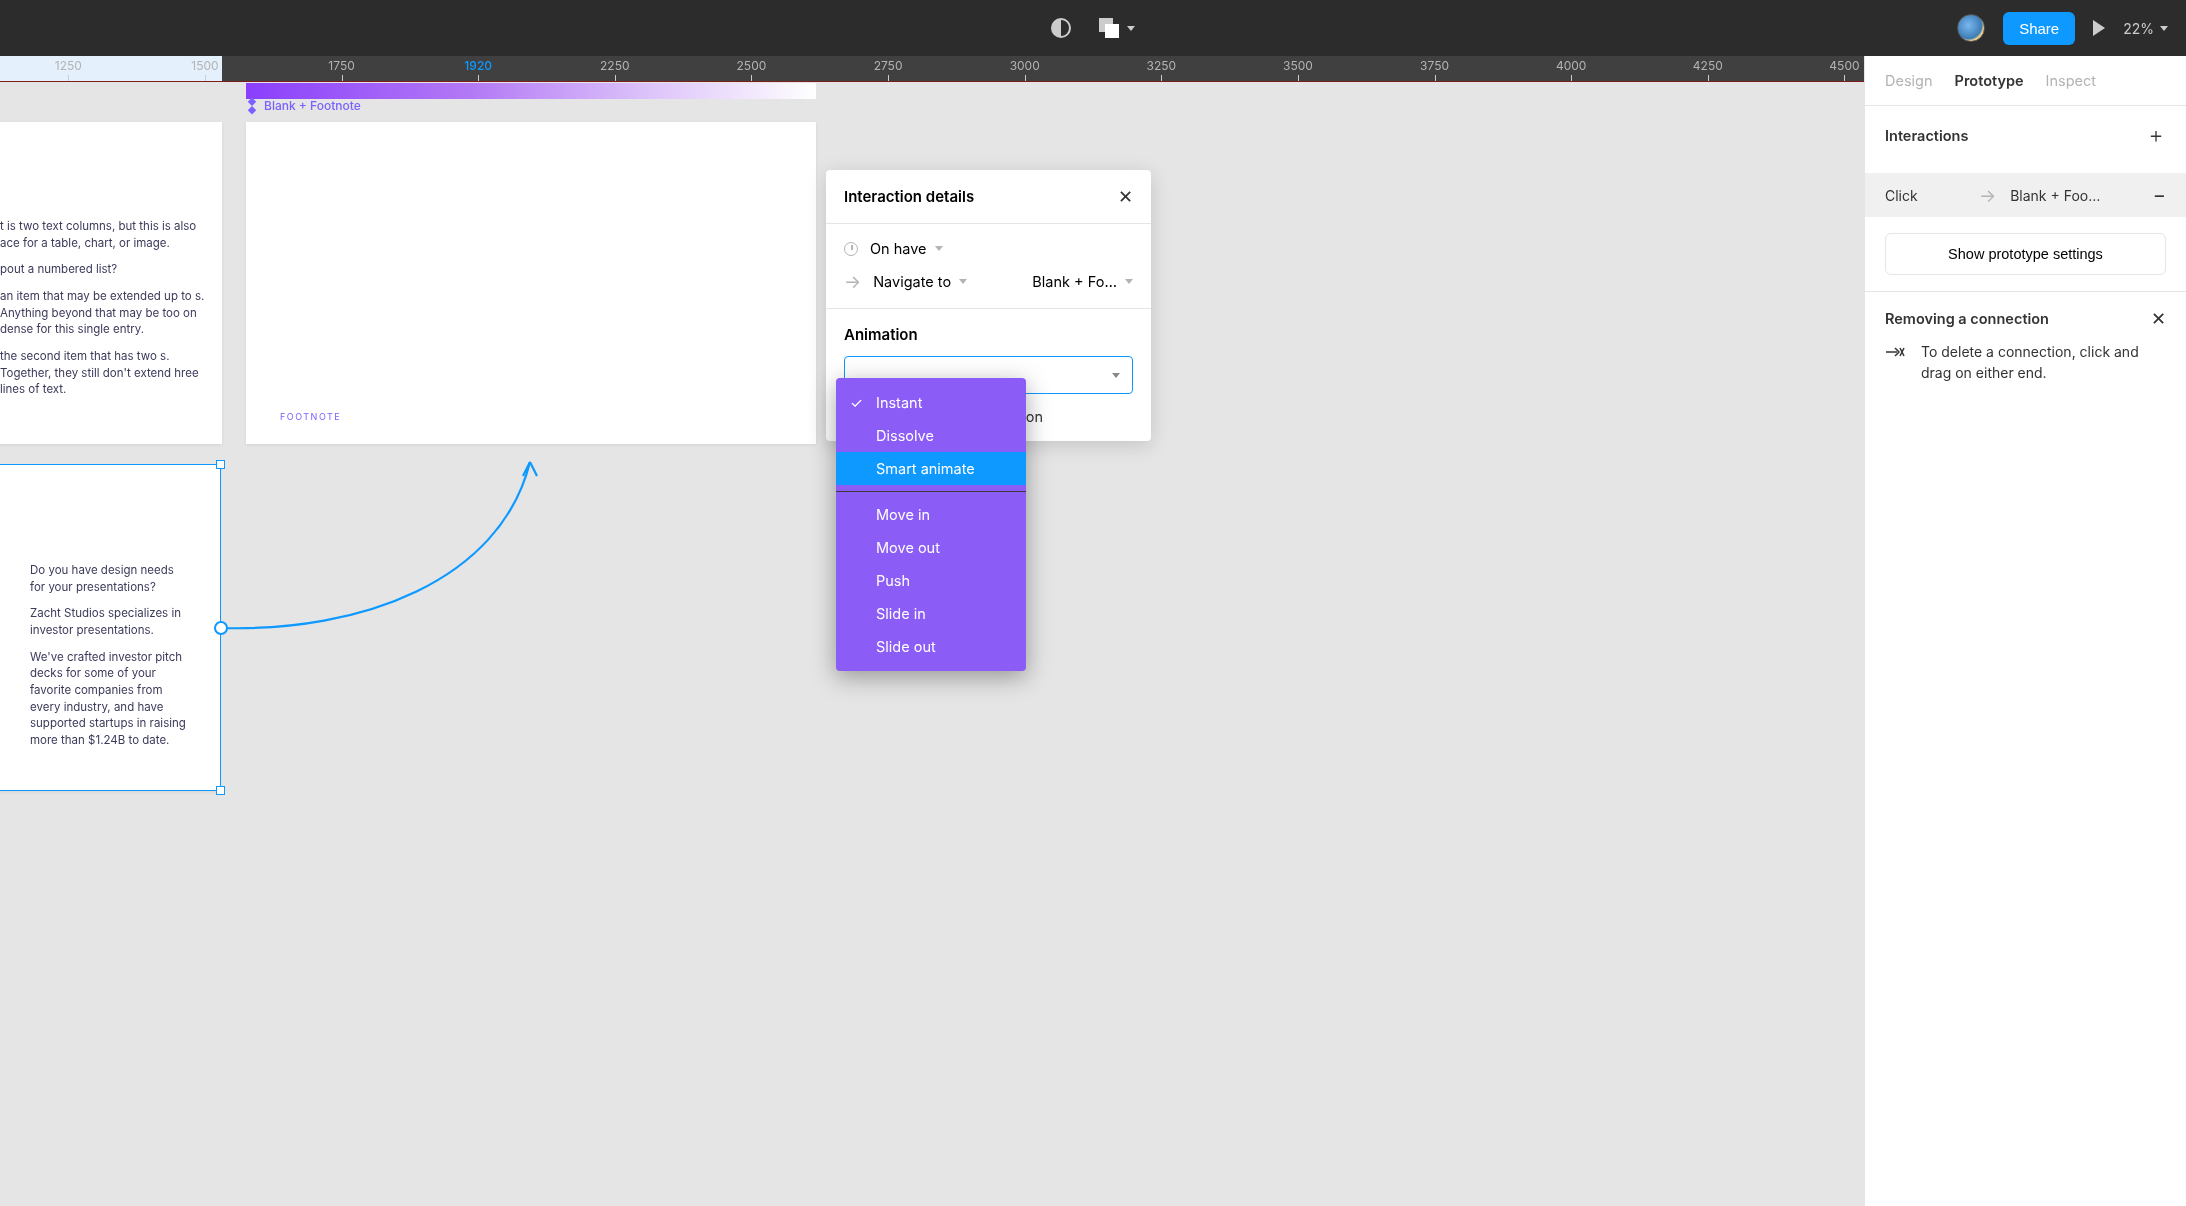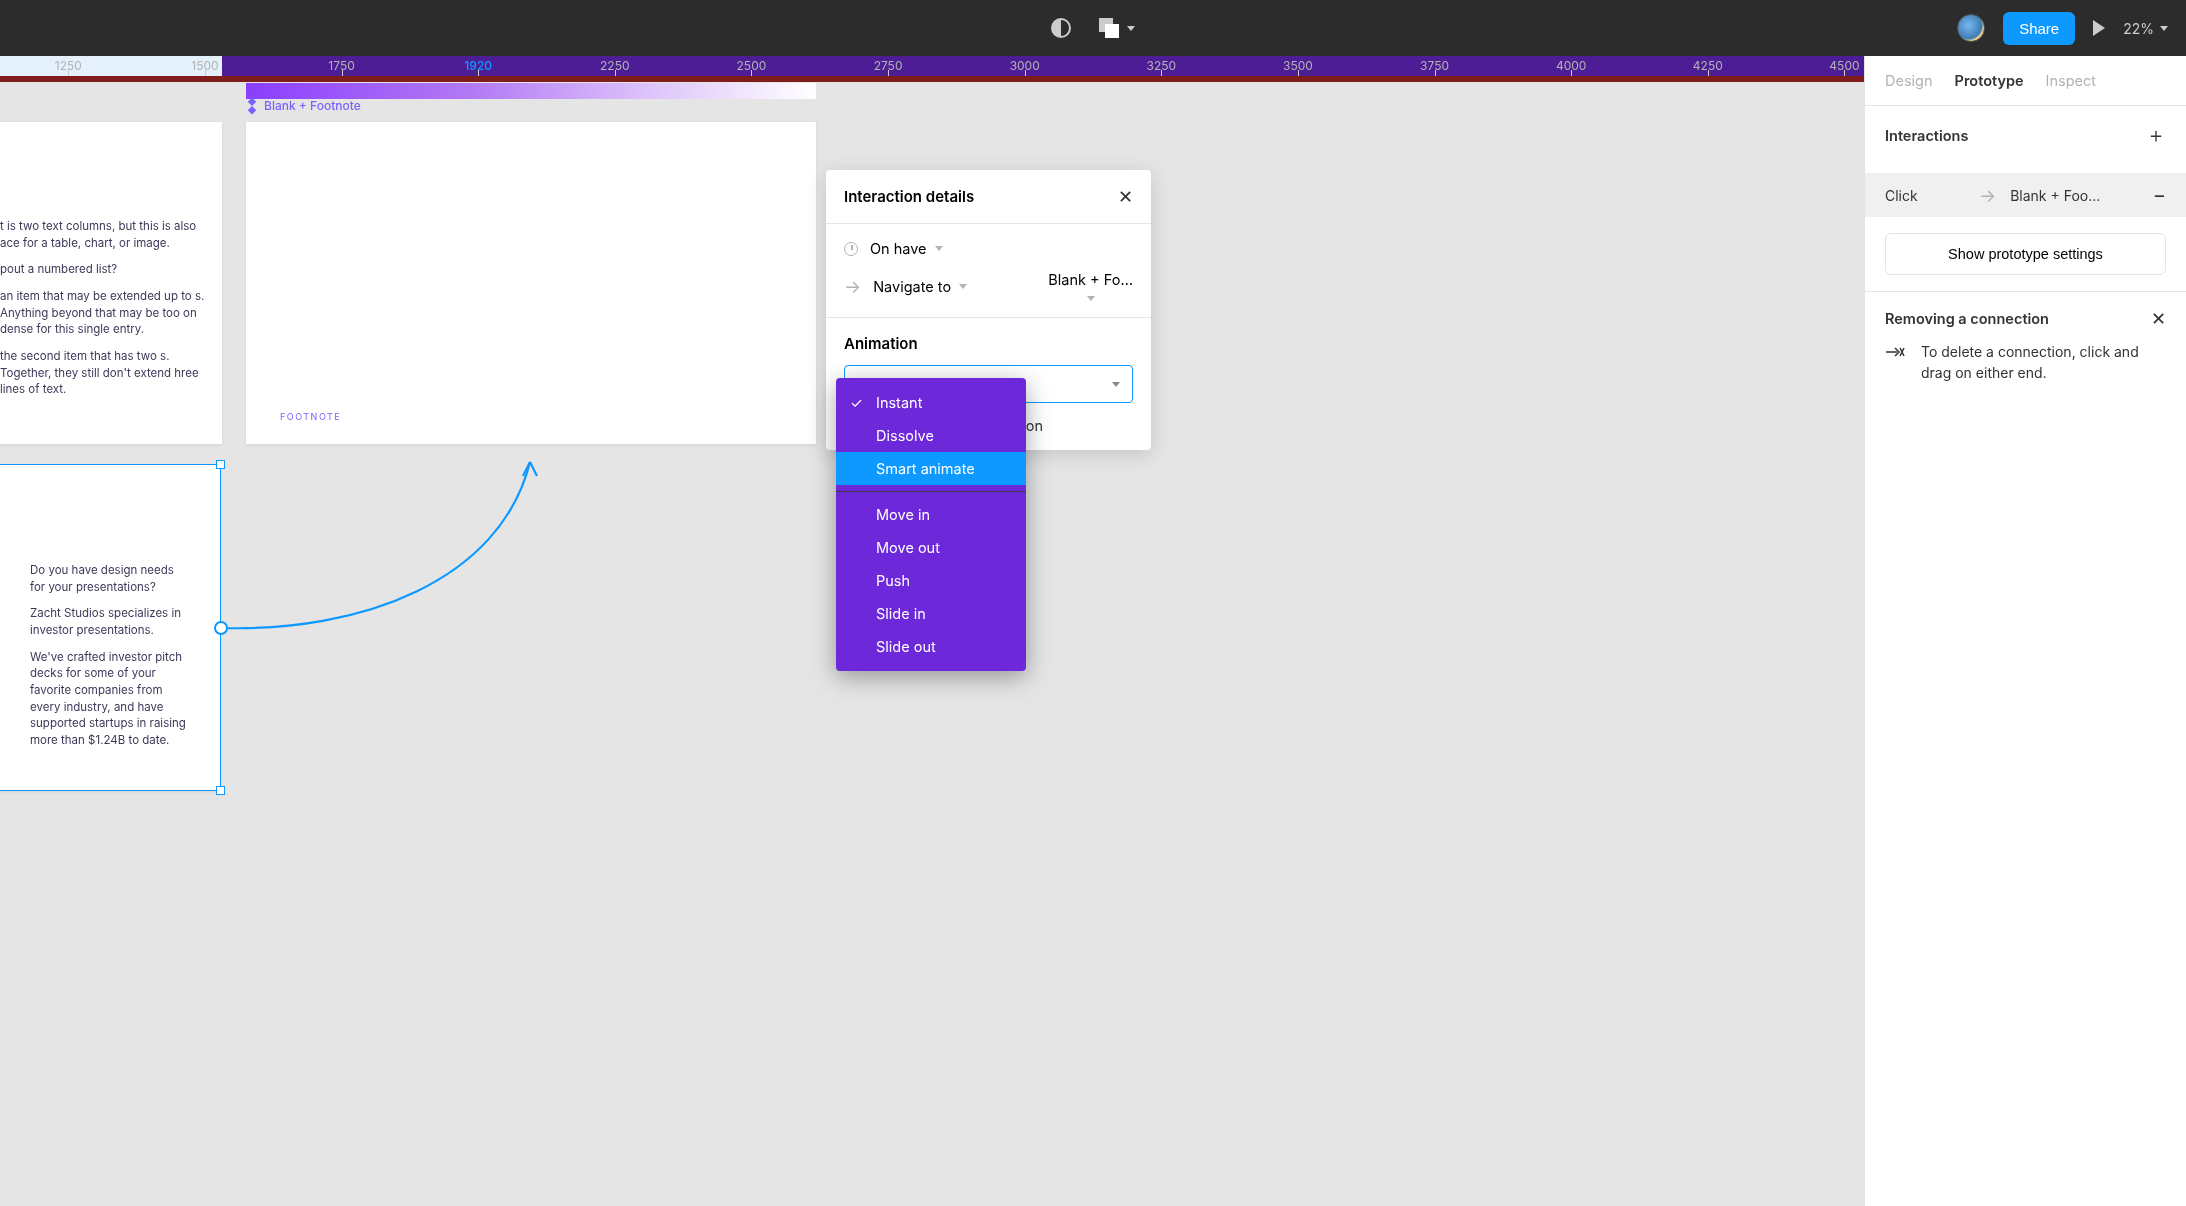--- a/index.html
+++ b/index.html
@@ -58,22 +58,22 @@
   .play-icon {
     width: 0; height: 0;
     border-top: 8px solid transparent;
     border-bottom: 8px solid transparent;
     border-left: 12px solid #ccc;
   }
 
   
   .ruler {
     height: 26px;
-    background: #4c1d95;
-    border-bottom: 6px solid #7f1d1d;
+    background: #404040;
+    border-bottom: 1px solid #7f1d1d;
     display: flex;
     position: relative;
     overflow: hidden;
   }
   .ruler .sel-range {
     position: absolute;
     top: 0; bottom: 0;
     background: #e4f0fb;
   }
   .tick {
@@ -265,21 +265,21 @@
     height: 38px;
     margin-top: 12px;
     display: flex; align-items: center; justify-content: flex-end;
     padding: 0 12px;
   }
 
   
   .menu {
     position: absolute;
     width: 190px;
-    background: #6d28d9;
+    background: #8b5cf6;
     border-radius: 4px;
     box-shadow: 0 6px 24px rgba(0,0,0,.35);
     z-index: 100;
     padding: 8px 0;
   }
   .menu-item {
     padding: 8px 18px 8px 40px;
     color: #fff;
     font-size: 14.5px;
     cursor: pointer;
@@ -405,21 +405,21 @@
         </div>
       </div>
       <div class="popover-row" style="margin-bottom:0;">
         <div class="row-label">
           <span class="arrow-thin" style="font-size:18px;">→</span>
           <span style="display:flex;align-items:center;gap:8px;">
             <span>Navigate to</span>
             <span class="chevron-down" style="border-top-color:#b3b3b3"></span>
           </span>
         </div>
-        <span style="display:flex;align-items:center;gap:8px;flex-direction:column;">
+        <span style="display:flex;align-items:center;gap:8px;">
           <span>Blank + Fo…</span>
           <span class="chevron-down" style="border-top-color:#b3b3b3"></span>
         </span>
       </div>
     </div>
     <div class="popover-sec">
       <h3 style="font-size:15px;font-weight:600;">Animation</h3>
       <div class="anim-select">
         <span class="chevron-down" style="border-top-color:#888"></span>
       </div>

